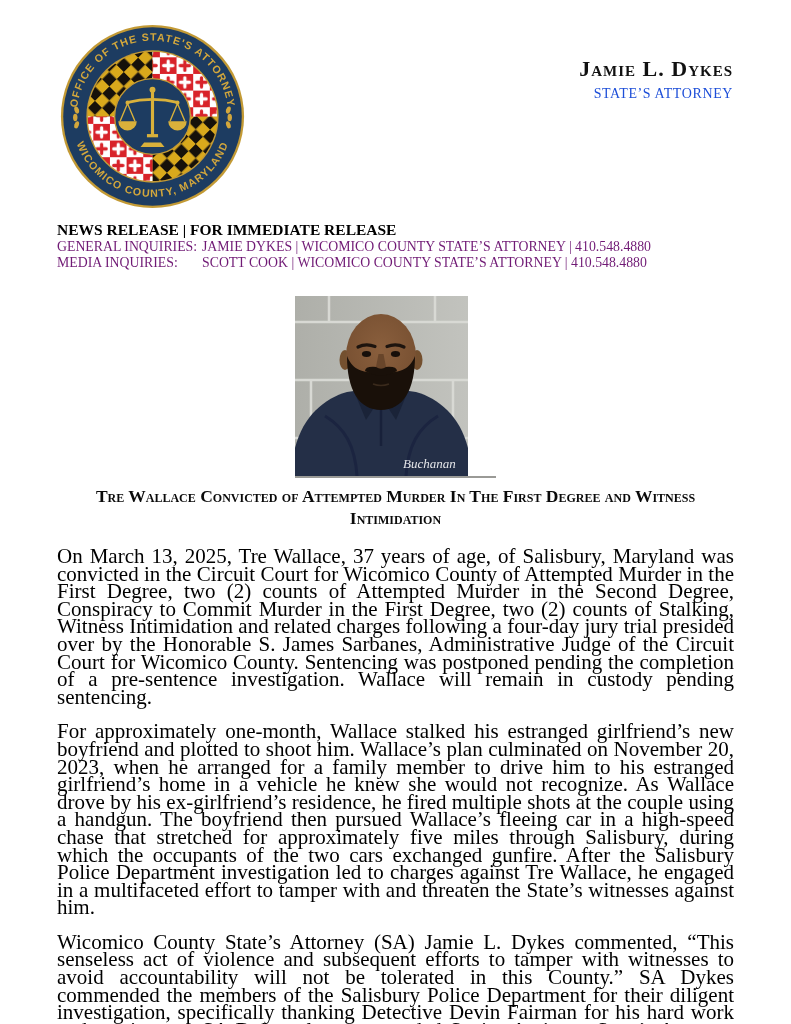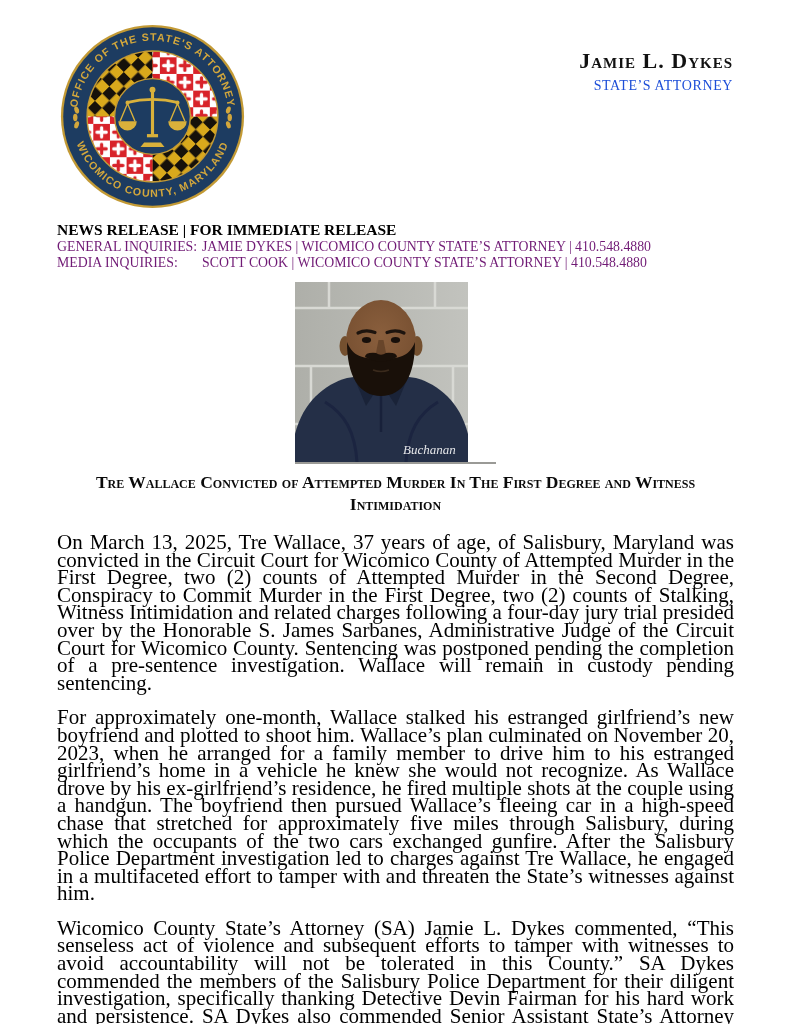--- a/index.html
+++ b/index.html
@@ -16,21 +16,21 @@
   }
 
   
   .seal-wrap {
     position: absolute;
     left: 60px; top: 24px;
     width: 185px; height: 185px;
   }
   .officer-block {
     position: absolute;
-    top: 48px; right: 58px;
+    top: 56px; right: 58px;
     text-align: right;
   }
   .officer-name {
     font-variant: small-caps;
     font-weight: bold;
     font-size: 22px;
     letter-spacing: 1px;
     line-height: 26px;
     color: #111;
   }
@@ -56,21 +56,21 @@
     font-size: 13.8px;
     line-height: 16px;
     color: #701a75;
     white-space: pre;
   }
   .inquiry-label { display: inline-block; min-width: 145px; }
 
   
   .mugshot-wrap {
     width: 201px;
-    margin: 11px auto 0 auto;
+    margin: 25px auto 0 auto;
     line-height: 0;
     border-bottom: 2px solid #9a9a96;
   }
 
   
   .headline {
     margin: 7px auto 0 auto;
     max-width: 648px;
     text-align: center;
     font-variant: small-caps;

